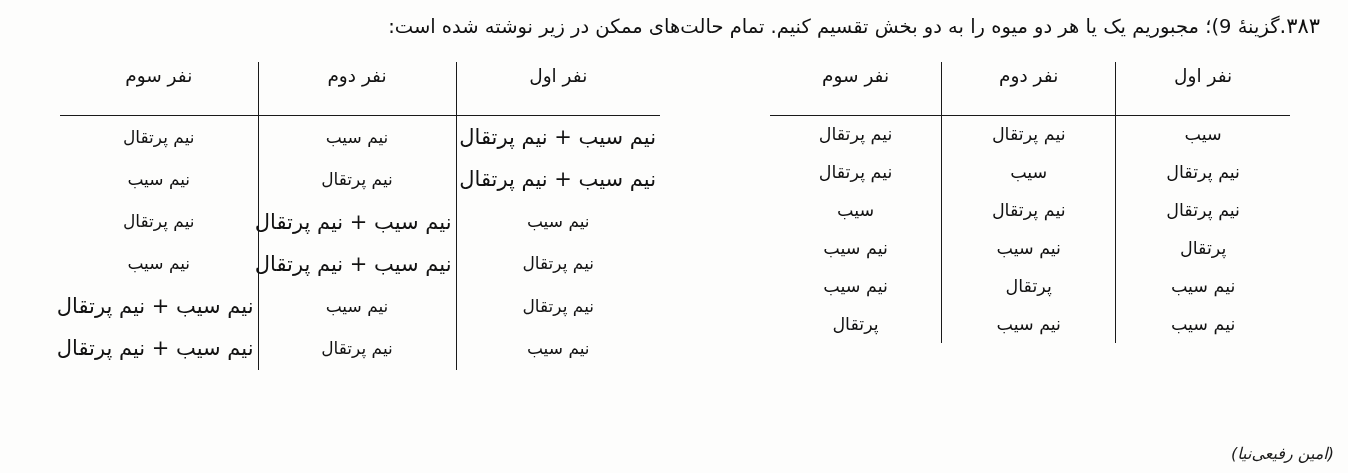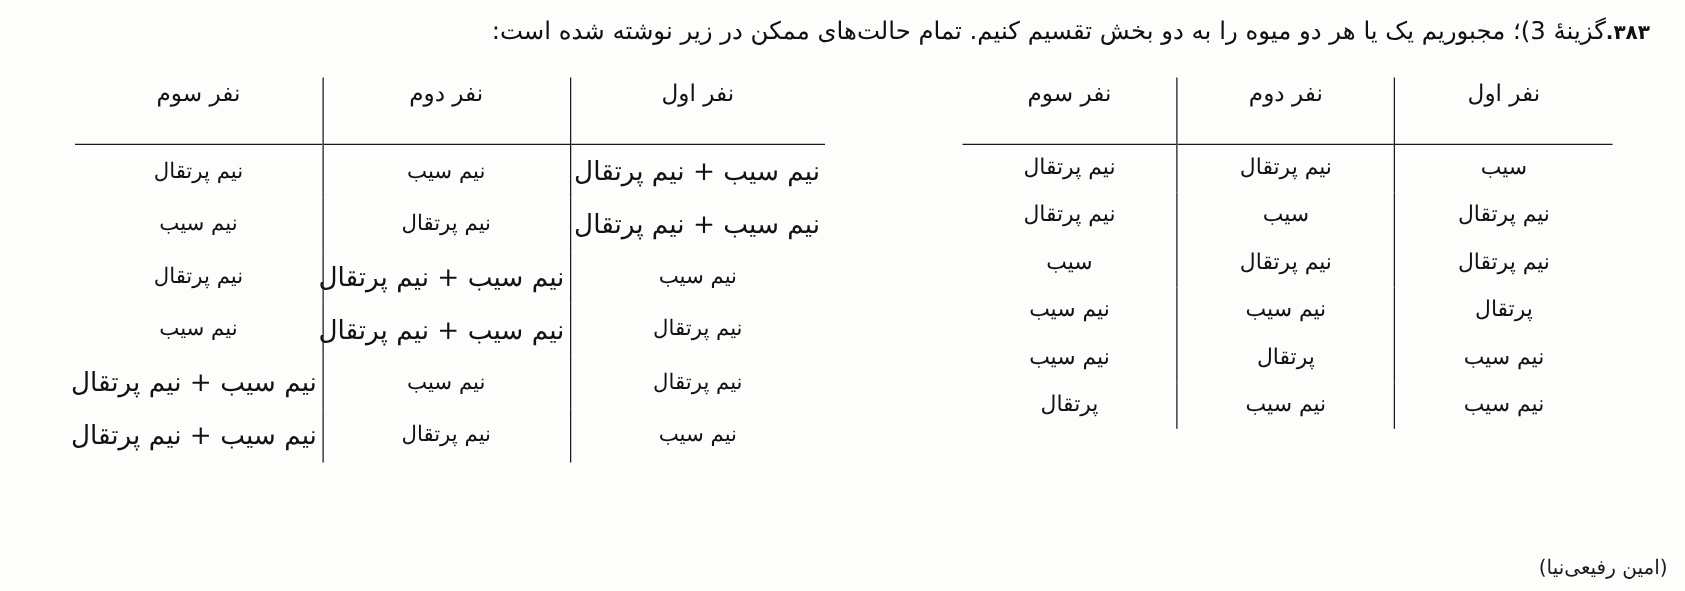--- a/index.html
+++ b/index.html
@@ -30,22 +30,22 @@
     left: 28px;
     direction: rtl;
     text-align: right;
     font-size: 19.5px;
     line-height: 1.75;
     letter-spacing: 0.1px;
     white-space: nowrap;
     color: #101010;
   }
   .intro .qnum {
-    font-weight: bold;
-    font-size: 16px;
+    font-weight: normal;
+    font-size: 21px;
   }
   .intro .qtext {
     font-weight: normal;
   }
 
   
   .tables {
     position: absolute;
     top: 62px;
     right: 0;
@@ -117,31 +117,32 @@
   .right-block col.c2 { width: 33%; }
   .right-block col.c3 { width: 33%; }
 
   
   .attribution {
     position: absolute;
     bottom: 10px;
     right: 14px;
     direction: rtl;
     font-size: 16px;
+    font-style: italic;
     color: #1b1b1b;
     letter-spacing: 0.2px;
   }
 </style>
 </head>
 <body>
 
 <div class="page">
 
   <div class="intro">
-    <span class="qnum">۳۸۳.</span><span class="qtext">گزینهٔ 3)؛ مجبوریم یک یا هر دو میوه را به دو بخش تقسیم کنیم. تمام حالت‌های ممکن در زیر نوشته شده است:</span>
+    <span class="qnum">۳۸۳.</span><span class="qtext">گزینهٔ 9)؛ مجبوریم یک یا هر دو میوه را به دو بخش تقسیم کنیم. تمام حالت‌های ممکن در زیر نوشته شده است:</span>
   </div>
 
   <div class="tables">
 
     <div class="table-block left-block">
       <table class="tbl">
         <colgroup>
             <col class="c1">
             <col class="c2">
             <col class="c3">

